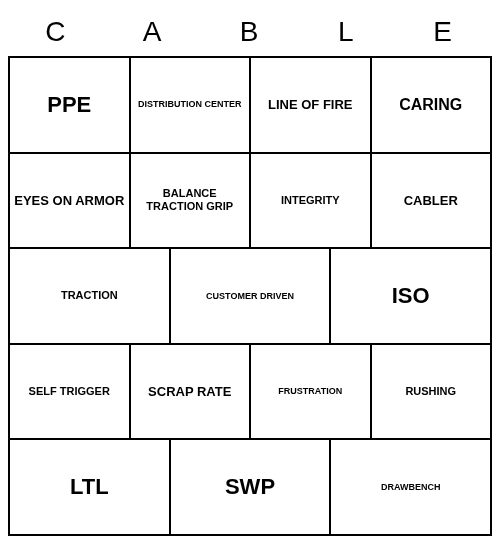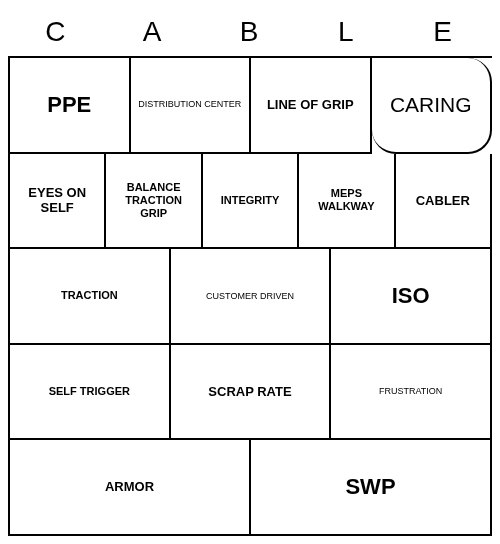--- a/index.html
+++ b/index.html
@@ -68,77 +68,77 @@
       color: #000;
     }
 
     .text-xl {
       font-size: 22px;
       font-weight: bold;
       line-height: 1.2;
     }
 
     .text-lg {
-      font-size: 21px;
-      font-weight: normal;
+      font-size: 16px;
+      font-weight: bold;
       line-height: 1.2;
-      border-radius: 24px;
     }
 
     .text-md {
       font-size: 13px;
       font-weight: bold;
       line-height: 1.2;
     }
 
     .text-sm {
       font-size: 11px;
       font-weight: bold;
       line-height: 1.2;
     }
 
     .text-xs {
       font-size: 9px;
-      font-weight: normal;
+      font-weight: bold;
       line-height: 1.2;
     }
   </style>
 </head>
 <body>
 
 <div class="bingo-container">
   <div class="header-row">
   <div class="header-cell">C</div>
       <div class="header-cell">A</div>
       <div class="header-cell">B</div>
       <div class="header-cell">L</div>
       <div class="header-cell">E</div>
     </div>
   <div class="grid">
   <div class="grid-row">
         <div class="grid-cell text-xl">PPE</div>
         <div class="grid-cell text-xs">DISTRIBUTION CENTER</div>
-        <div class="grid-cell text-md">LINE OF GRIP</div>
+        <div class="grid-cell text-md">LINE OF FIRE</div>
         <div class="grid-cell text-lg">CARING</div>
       </div>
       <div class="grid-row">
-        <div class="grid-cell text-md">EYES ON SELF</div>
+        <div class="grid-cell text-md">EYES ON ARMOR</div>
         <div class="grid-cell text-sm">BALANCE TRACTION GRIP</div>
         <div class="grid-cell text-sm">INTEGRITY</div>
-        <div class="grid-cell text-sm">MEPS WALKWAY</div>
         <div class="grid-cell text-md">CABLER</div>
       </div>
       <div class="grid-row">
         <div class="grid-cell text-sm">TRACTION</div>
         <div class="grid-cell text-xs">CUSTOMER DRIVEN</div>
         <div class="grid-cell text-xl">ISO</div>
       </div>
       <div class="grid-row">
         <div class="grid-cell text-sm">SELF TRIGGER</div>
         <div class="grid-cell text-md">SCRAP RATE</div>
         <div class="grid-cell text-xs">FRUSTRATION</div>
+        <div class="grid-cell text-sm">RUSHING</div>
       </div>
       <div class="grid-row">
-        <div class="grid-cell text-md">ARMOR</div>
+        <div class="grid-cell text-xl">LTL</div>
         <div class="grid-cell text-xl">SWP</div>
+        <div class="grid-cell text-xs">DRAWBENCH</div>
       </div>
     </div>
 </div>
 
 </body></html>

